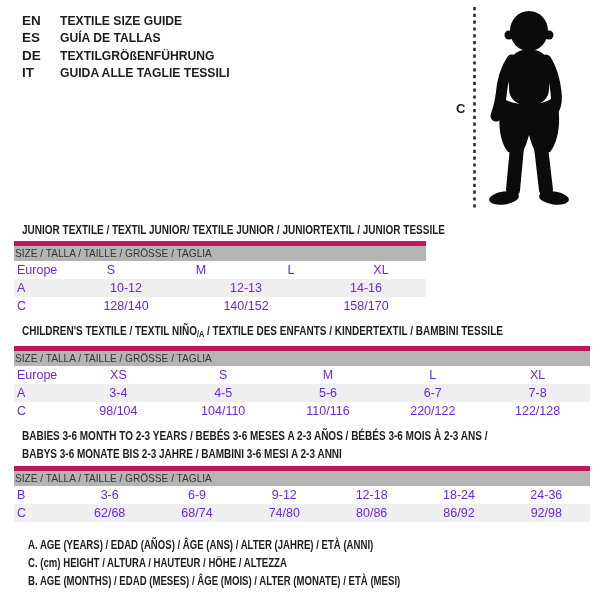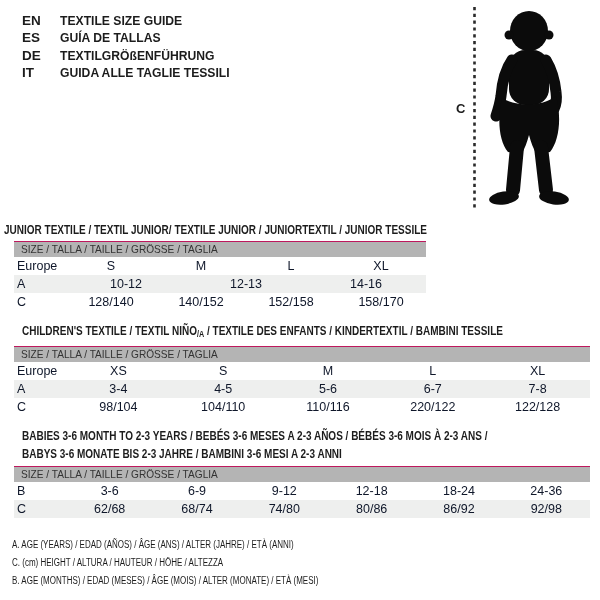--- a/index.html
+++ b/index.html
@@ -13,36 +13,36 @@
   .lang-code{width:38px;}
   .cndl{display:inline-block;transform:scaleX(.9);transform-origin:0 50%;white-space:nowrap;}
   
   .dash-line{position:absolute;left:472px;top:7px;}
   .measure-label{position:absolute;left:456px;top:101px;font-size:13px;font-weight:bold;}
   .baby{position:absolute;left:484px;top:8px;}
   
   .tbl-title{position:absolute;font-weight:bold;font-size:12.5px;line-height:18px;white-space:nowrap;}
   .cnd{display:inline-block;transform:scaleX(.8);transform-origin:0 50%;white-space:nowrap;}
   .tbl{position:absolute;left:14px;}
-  .size-band{height:15px;line-height:15px;background:#b4b4b4;border-top:1px solid #be185d;
-    font-size:11.5px;color:#333;padding-left:7px;}
+  .size-band{height:15px;line-height:15px;background:#b4b4b4;border-top:5px solid #be185d;
+    font-size:11.5px;color:#333;padding-left:1px;}
   .size-band .cnds{display:inline-block;transform:scaleX(.88);transform-origin:0 50%;white-space:nowrap;}
-  .trow{display:flex;height:18px;line-height:18px;font-size:12.5px;color:#0f172a;}
+  .trow{display:flex;height:18px;line-height:18px;font-size:12.5px;color:#6d28d9;}
   .trow.alt{background:#eeefee;}
   .tlabel{width:52px;padding-left:3px;box-sizing:border-box;}
   .tcell{flex:1 1 0;text-align:center;}
   .t1{top:241px;width:412px;}
-  .t1-title{left:4px;top:221px;}
+  .t1-title{left:22px;top:221px;}
   .t2{top:346px;width:576px;}
   .t2-title{left:22px;top:322px;}
   .t3{top:466px;width:576px;}
   .t3-title{left:22px;top:427px;}
   .subscript{font-size:9px;position:relative;top:2px;}
   
-  .footnotes{position:absolute;left:12px;top:536px;font-weight:normal;font-size:10px;}
+  .footnotes{position:absolute;left:28px;top:536px;font-weight:bold;font-size:12px;}
   .footnotes .fline{height:18px;line-height:18px;}
 </style>
 </head>
 <body>
 
 <div class="page">
 
   <div class="lang-block">
     <div class="lang-row">
       <span class="lang-code">EN</span>
@@ -100,21 +100,20 @@
     <div class="trow alt">
       <div class="tlabel">A</div>
       <div class="tcell">10-12</div>
       <div class="tcell">12-13</div>
       <div class="tcell">14-16</div>
     </div>
     <div class="trow">
       <div class="tlabel">C</div>
       <div class="tcell">128/140</div>
       <div class="tcell">140/152</div>
-      <div class="tcell">152/158</div>
       <div class="tcell">158/170</div>
     </div>
   </div>
 
   <div class="tbl-title t2-title">
     <span class="cnd"><span>CHILDREN'S TEXTILE / TEXTIL NIÑO</span><span class="subscript">/A</span><span> / TEXTILE DES ENFANTS / KINDERTEXTIL / BAMBINI TESSILE</span></span>
   </div>
   <div class="tbl t2">
     <div class="size-band">
       <span class="cnds">SIZE / TALLA / TAILLE / GRÖSSE / TAGLIA</span>

